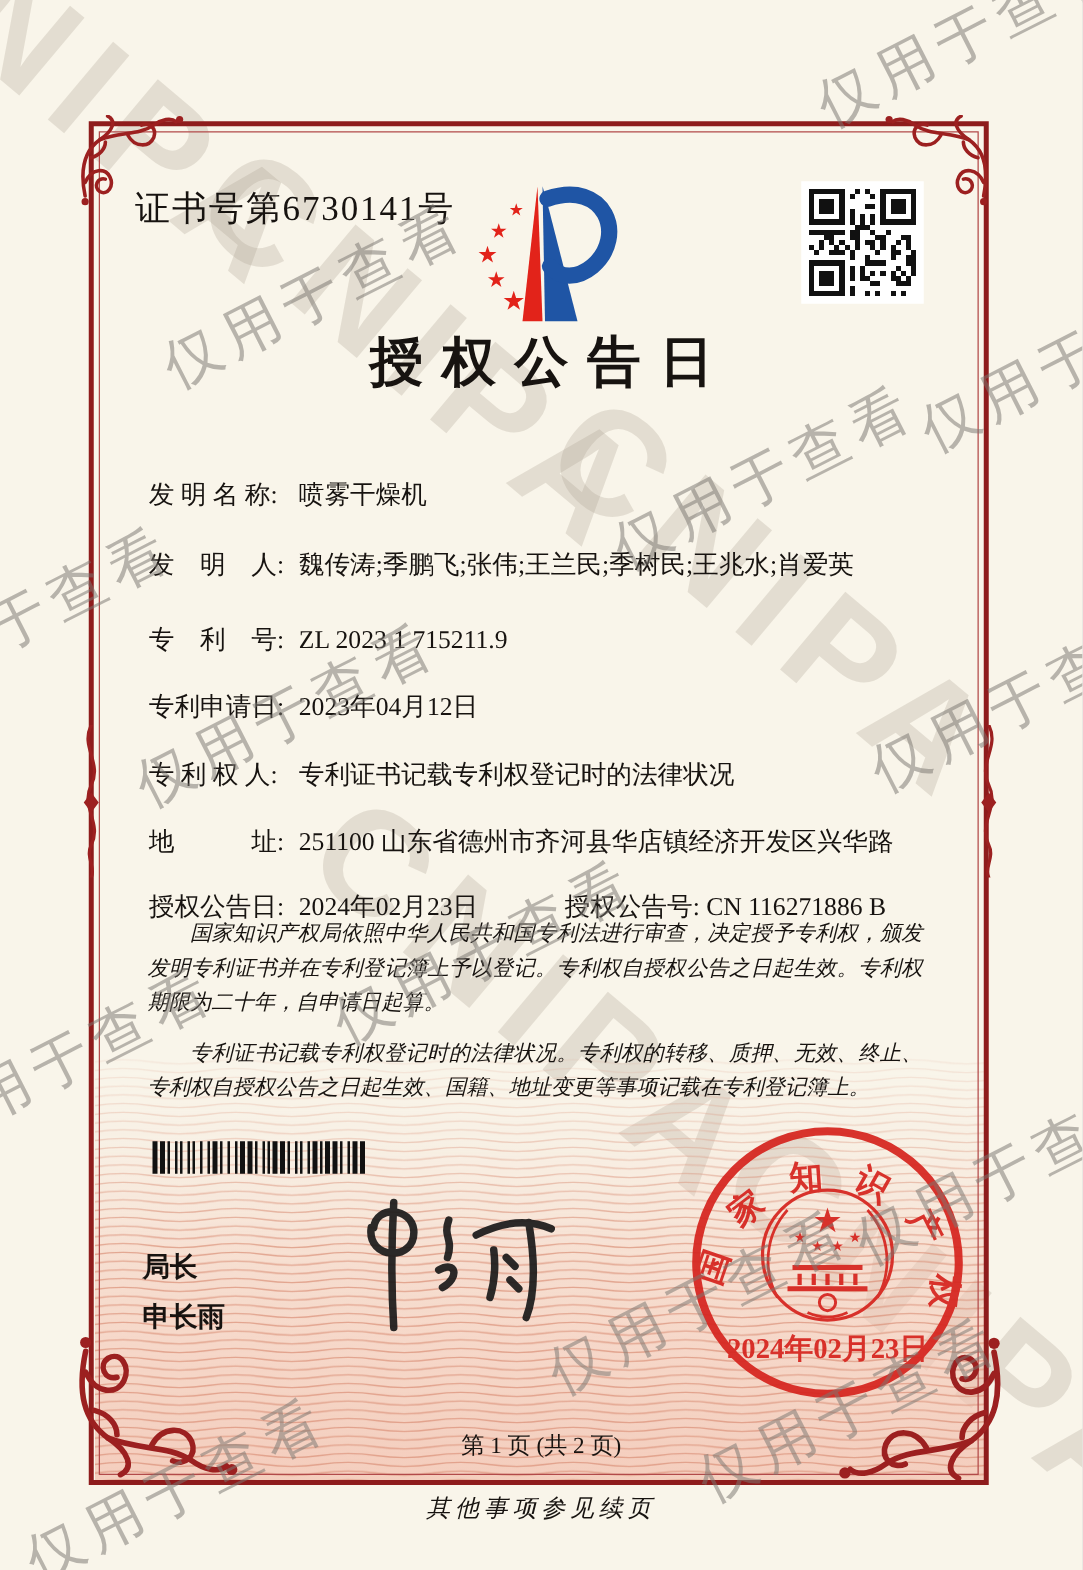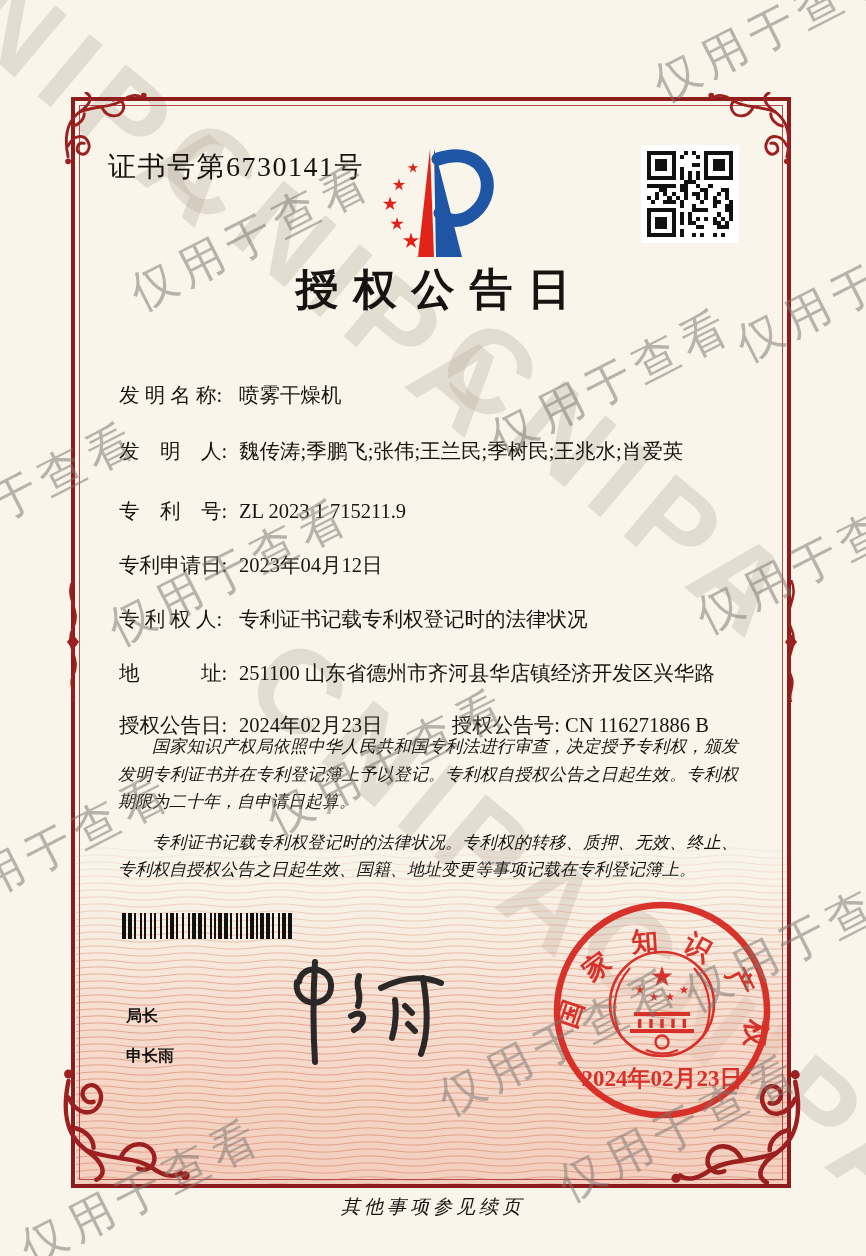--- a/index.html
+++ b/index.html
@@ -28,22 +28,22 @@
   .row{position:absolute;left:119px;font-size:20.5px;white-space:nowrap;margin-top:18px;}
   .lbl{display:inline-block;width:116px;}
   .val{margin-left:4px;}
   .val2{margin-left:120px;display:block;margin-top:7px;}
   .grant-no{margin-left:64px;}
   .paras{position:absolute;left:118px;top:733px;width:636px;z-index:2;
       font-style:italic;font-size:17px;line-height:27.5px;text-align:justify;}
   .paras p{margin:0 16px 13px 0;text-indent:2em;}
   .barcode{position:absolute;left:122px;top:913px;height:26px;display:flex;align-items:stretch;z-index:2;}
   .barcode i{display:block;height:100%;}
-  .officer{position:absolute;left:126px;top:996px;z-index:2;
-      font-family:Liberation Serif, serif;font-size:16px;font-weight:600;line-height:40px;}
+  .officer{position:absolute;left:114px;top:996px;z-index:2;
+      font-family:Liberation Mono, monospace;font-size:22px;font-weight:600;line-height:40px;}
   .signature{position:absolute;left:253px;top:948px;z-index:2;}
   .seal{position:absolute;left:548px;top:896px;z-index:2;opacity:.93;}
   .page-num{position:absolute;left:0;top:1143px;width:100%;text-align:center;font-size:18.5px;z-index:2;}
   .bottom-note{position:absolute;left:0;top:1194px;width:100%;text-align:center;font-size:19px;
       font-style:italic;letter-spacing:4px;z-index:2;}
   
   .wm{position:absolute;z-index:6;pointer-events:none;white-space:nowrap;
       font-size:46px;letter-spacing:7px;color:rgba(122,119,114,.52);
       transform:translate(-50%,-50%) rotate(-27deg);}
   .wm-brand{position:absolute;z-index:0;pointer-events:none;white-space:nowrap;
@@ -390,20 +390,21 @@
         <rect x="-1.7" y="15" width="3.4" height="9"></rect>
           <rect x="9.3" y="15" width="3.4" height="9"></rect>
         <rect x="20.6" y="15" width="3.4" height="9"></rect>
         <rect x="-32" y="25" width="64" height="4"></rect>
       </g>
       <circle cy="38" r="6.5" stroke-width="2.4"></circle>
     </g>
     <text x="114" y="190" text-anchor="middle" font-size="23" font-weight="bold" fill="#d6251f" font-family="'Liberation Serif',serif">2024年02月23日</text>
   </svg>
 
+  <div class="page-num">第 1 页 (共 2 页)</div>
   <div class="bottom-note">其他事项参见续页</div>
 
   <div id="wmLayer">
       <div class="wm" style="left: 252px; top: 237px;">仅用于查看</div>
       <div class="wm" style="left: 775px; top: 28px;">仅用于查看</div>
       <div class="wm" style="left: 858px; top: 288px;">仅用于查看</div>
       <div class="wm" style="left: 612px; top: 382px;">仅用于查看</div>
       <div class="wm" style="left: 18px; top: 495px;">仅用于查看</div>
       <div class="wm" style="left: 230px; top: 572px;">仅用于查看</div>
       <div class="wm" style="left: 818px; top: 560px;">仅用于查看</div>

